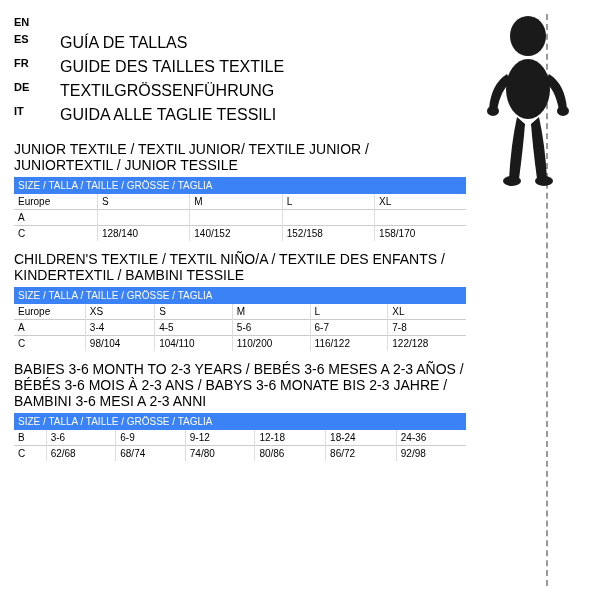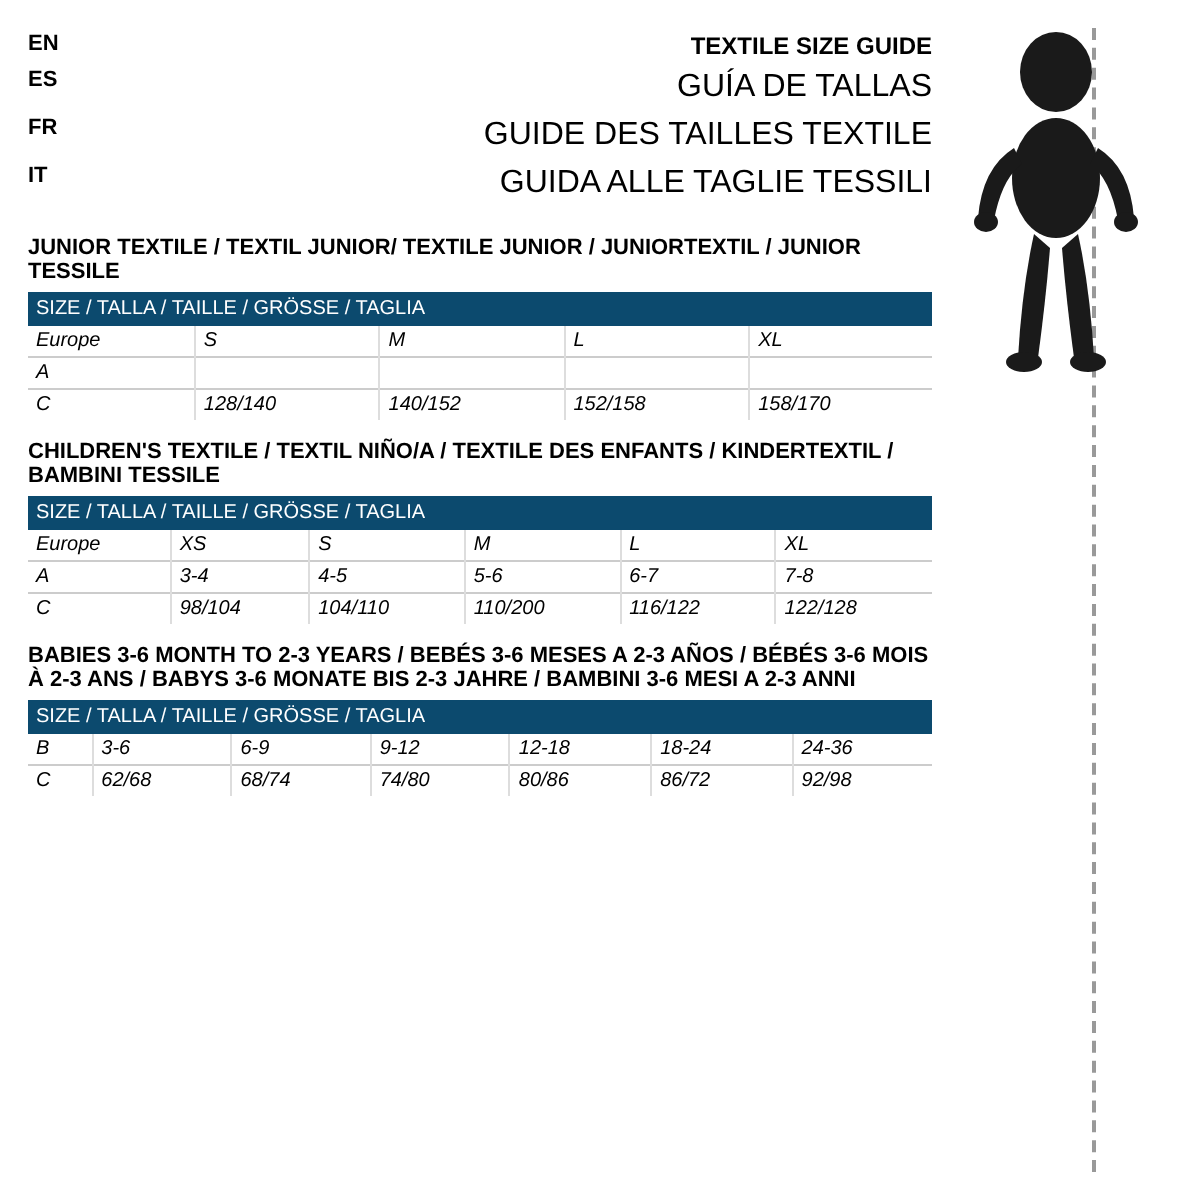--- a/index.html
+++ b/index.html
@@ -31,75 +31,73 @@
       position: relative;
     }
 
     
     .lang-table {
       margin-bottom: 14px;
       width: 100%;
     }
     .lang-row {
       display: flex;
-      gap: 2px;
+      gap: 26px;
       line-height: 1.5;
-      justify-content: space-between;
     }
     .lang-code {
       font-weight: bold;
       font-size: 11px;
       width: 20px;
       flex-shrink: 0;
     }
     .lang-title {
       font-size: 16px;
     }
     .lang-title.main {
       font-weight: bold;
       font-size: 12px;
     }
 
     
     .section-title {
-      font-weight: bold;
-      font-size: 11px;
+      font-weight: normal;
+      font-size: 14px;
       margin-bottom: 4px;
       margin-top: 10px;
     }
 
     
     .size-table {
       width: 100%;
       border-collapse: collapse;
       margin-bottom: 8px;
     }
     .size-table thead tr {
-      background-color: #0c4a6e;
+      background-color: #3b82f6;
       color: #ffffff;
       margin-left: 37px;
     }
     .size-table thead th {
       padding: 3px 4px;
       font-size: 10px;
       font-weight: normal;
       text-align: left;
       border-right: 1px solid #888;
     }
     .size-table thead th:last-child {
       border-right: none;
     }
     .size-table tbody tr {
       border-bottom: 1px solid #ccc;
     }
     .size-table tbody td {
       padding: 2px 4px;
       font-size: 10px;
       border-right: 1px solid #ddd;
-      font-style: italic;
     }
     .size-table tbody td:last-child {
       border-right: none;
     }
     .size-table tbody tr:last-child {
       border-bottom: none;
     }
 
     
     .footer-notes {
@@ -140,29 +138,32 @@
   </style>
 </head>
 <body>
 
 <div class="container">
   <div class="left-content">
 
     <div class="lang-table">
     <div class="lang-row">
           <span class="lang-code">EN</span>
-          <span class="lang-title main">TEXTILE SIZE GUIDE</span>
         </div>
         <div class="lang-row">
           <span class="lang-code">ES</span>
           <span class="lang-title">GUÍA DE TALLAS</span>
         </div>
         <div class="lang-row">
           <span class="lang-code">FR</span>
           <span class="lang-title">GUIDE DES TAILLES TEXTILE</span>
+        </div>
+        <div class="lang-row">
+          <span class="lang-code">DE</span>
+          <span class="lang-title">TEXTILGRÖSSENFÜHRUNG</span>
         </div>
         <div class="lang-row">
           <span class="lang-code">IT</span>
           <span class="lang-title">GUIDA ALLE TAGLIE TESSILI</span>
         </div>
       </div>
 
     <div id="sections-container">
         <div class="section-title">JUNIOR TEXTILE / TEXTIL JUNIOR/ TEXTILE JUNIOR / JUNIORTEXTIL / JUNIOR TESSILE</div>
         <table class="size-table">

